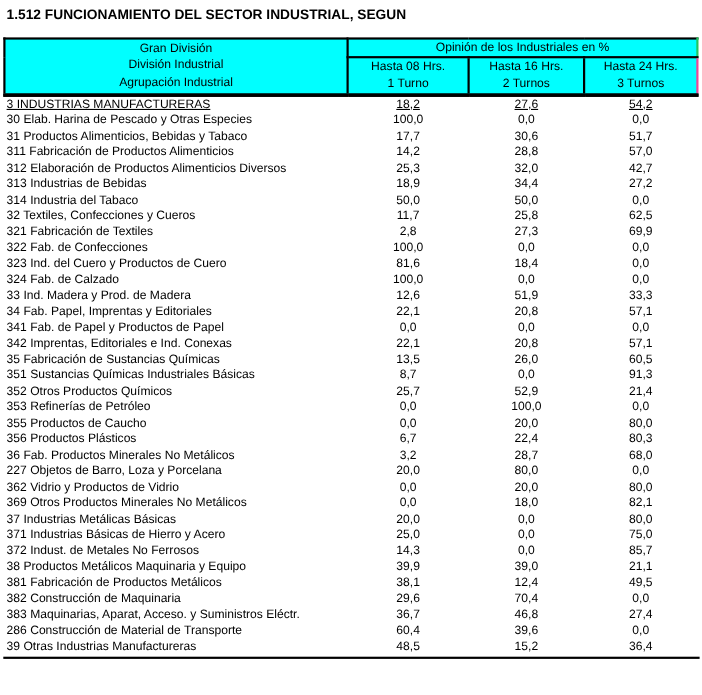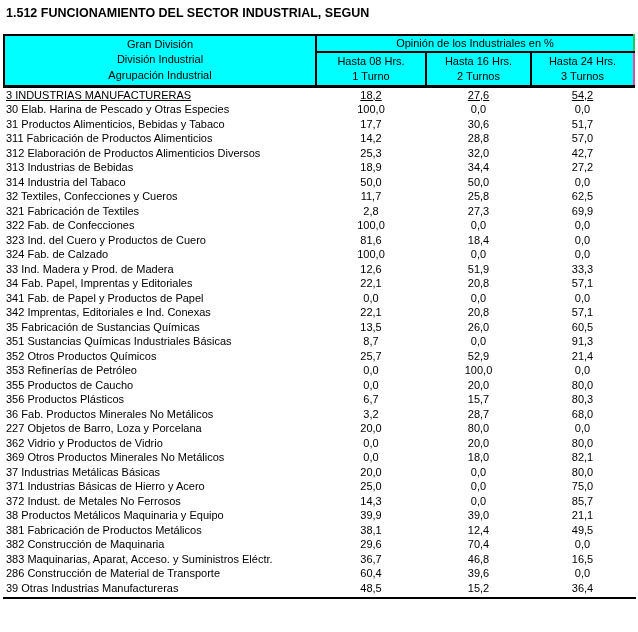--- a/index.html
+++ b/index.html
@@ -193,21 +193,21 @@
   </tr>
         <tr>
     <td class="label-cell">355 Productos de Caucho</td>
     <td class="val-cell">0,0</td>
     <td class="val-cell">20,0</td>
     <td class="val-cell">80,0</td>
   </tr>
         <tr>
     <td class="label-cell">356 Productos Plásticos</td>
     <td class="val-cell">6,7</td>
-    <td class="val-cell">15,7</td>
+    <td class="val-cell">22,4</td>
     <td class="val-cell">80,3</td>
   </tr>
         <tr>
     <td class="label-cell">36 Fab. Productos Minerales No Metálicos</td>
     <td class="val-cell">3,2</td>
     <td class="val-cell">28,7</td>
     <td class="val-cell">68,0</td>
   </tr>
         <tr>
     <td class="label-cell">227 Objetos de Barro, Loza y Porcelana</td>
@@ -260,21 +260,21 @@
         <tr>
     <td class="label-cell">382 Construcción de Maquinaria</td>
     <td class="val-cell">29,6</td>
     <td class="val-cell">70,4</td>
     <td class="val-cell">0,0</td>
   </tr>
         <tr>
     <td class="label-cell">383 Maquinarias, Aparat, Acceso. y Suministros Eléctr.</td>
     <td class="val-cell">36,7</td>
     <td class="val-cell">46,8</td>
-    <td class="val-cell">16,5</td>
+    <td class="val-cell">27,4</td>
   </tr>
         <tr>
     <td class="label-cell">286 Construcción de Material de Transporte</td>
     <td class="val-cell">60,4</td>
     <td class="val-cell">39,6</td>
     <td class="val-cell">0,0</td>
   </tr>
         <tr>
     <td class="label-cell">39 Otras Industrias Manufactureras</td>
     <td class="val-cell">48,5</td>

